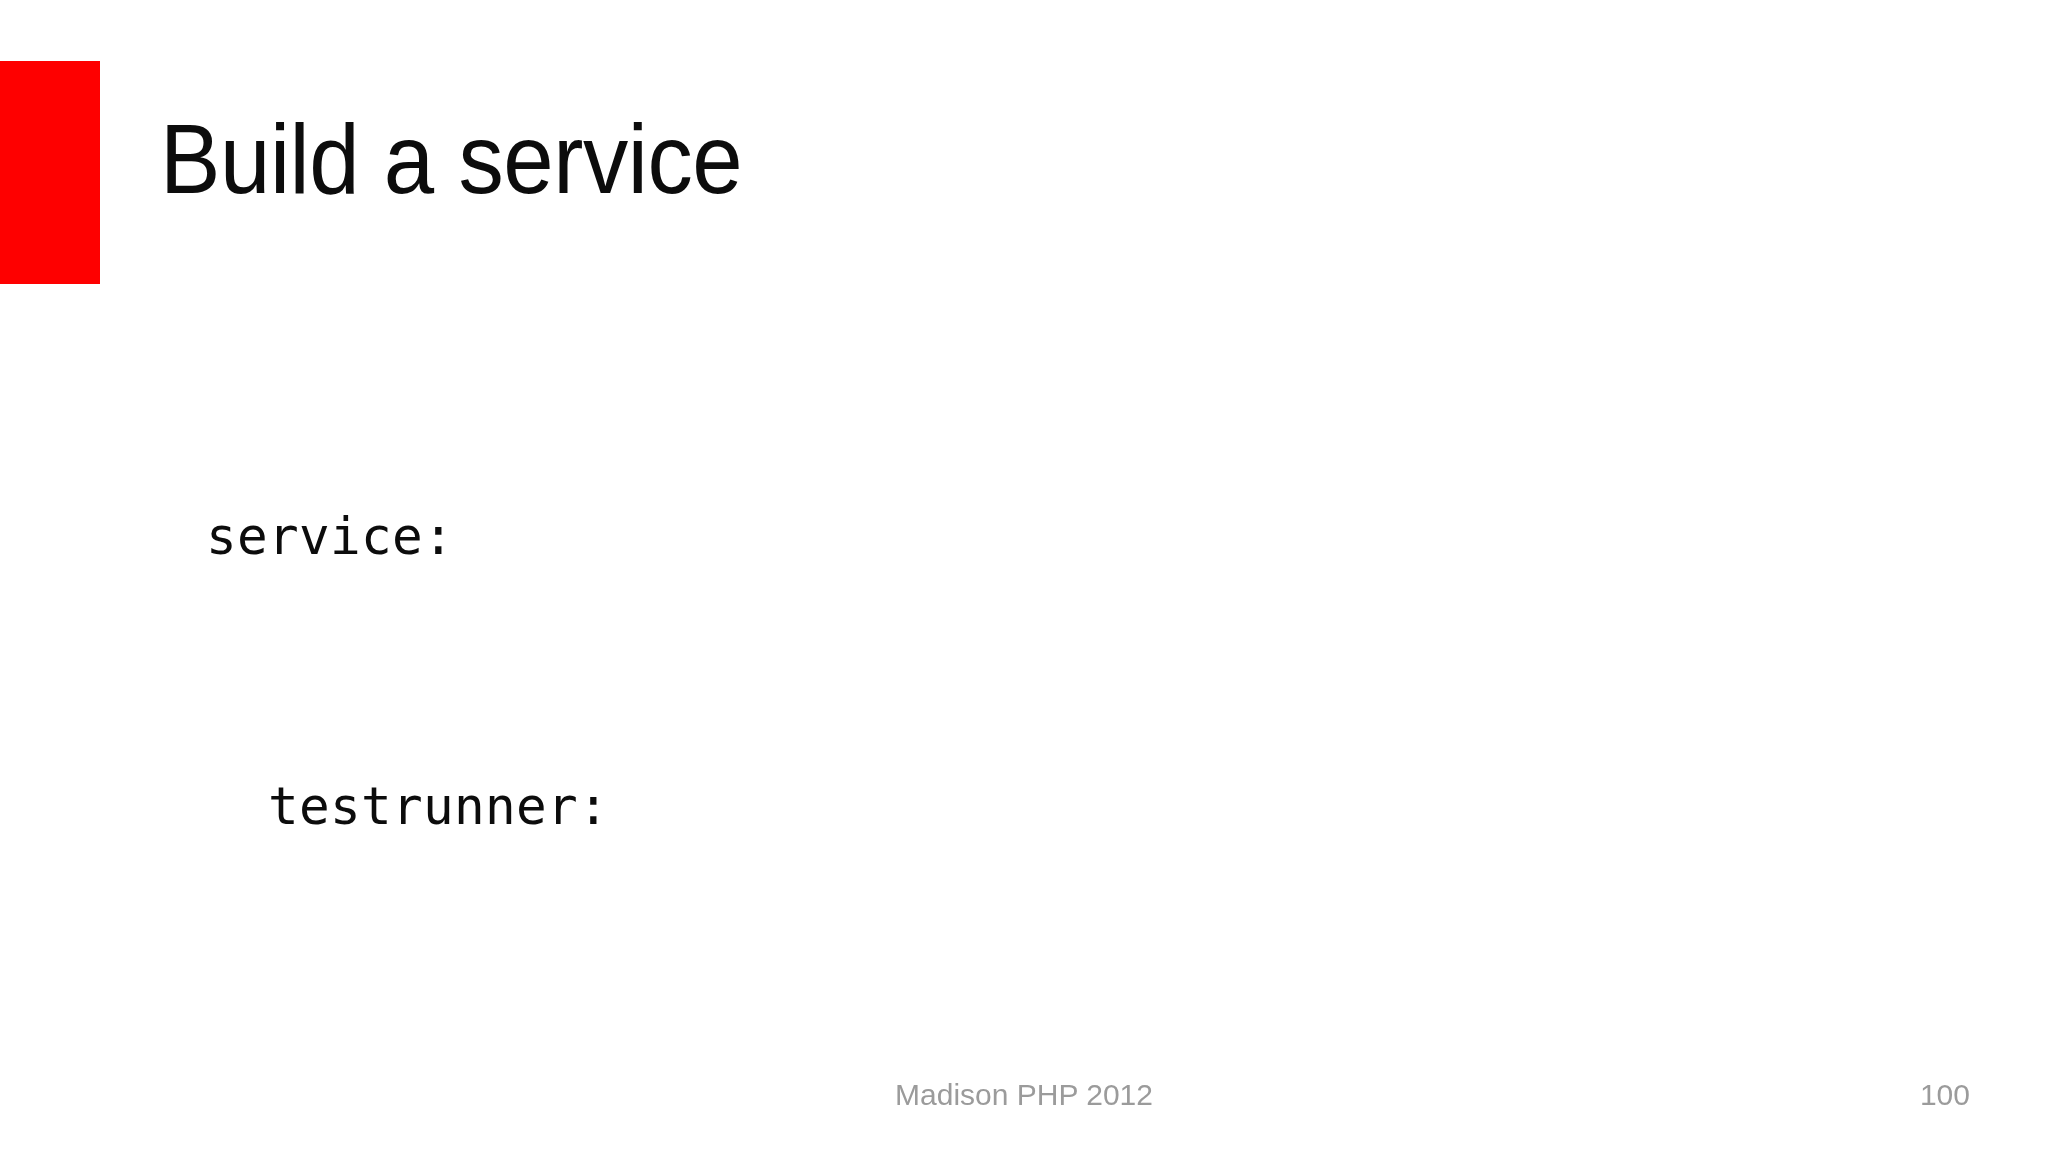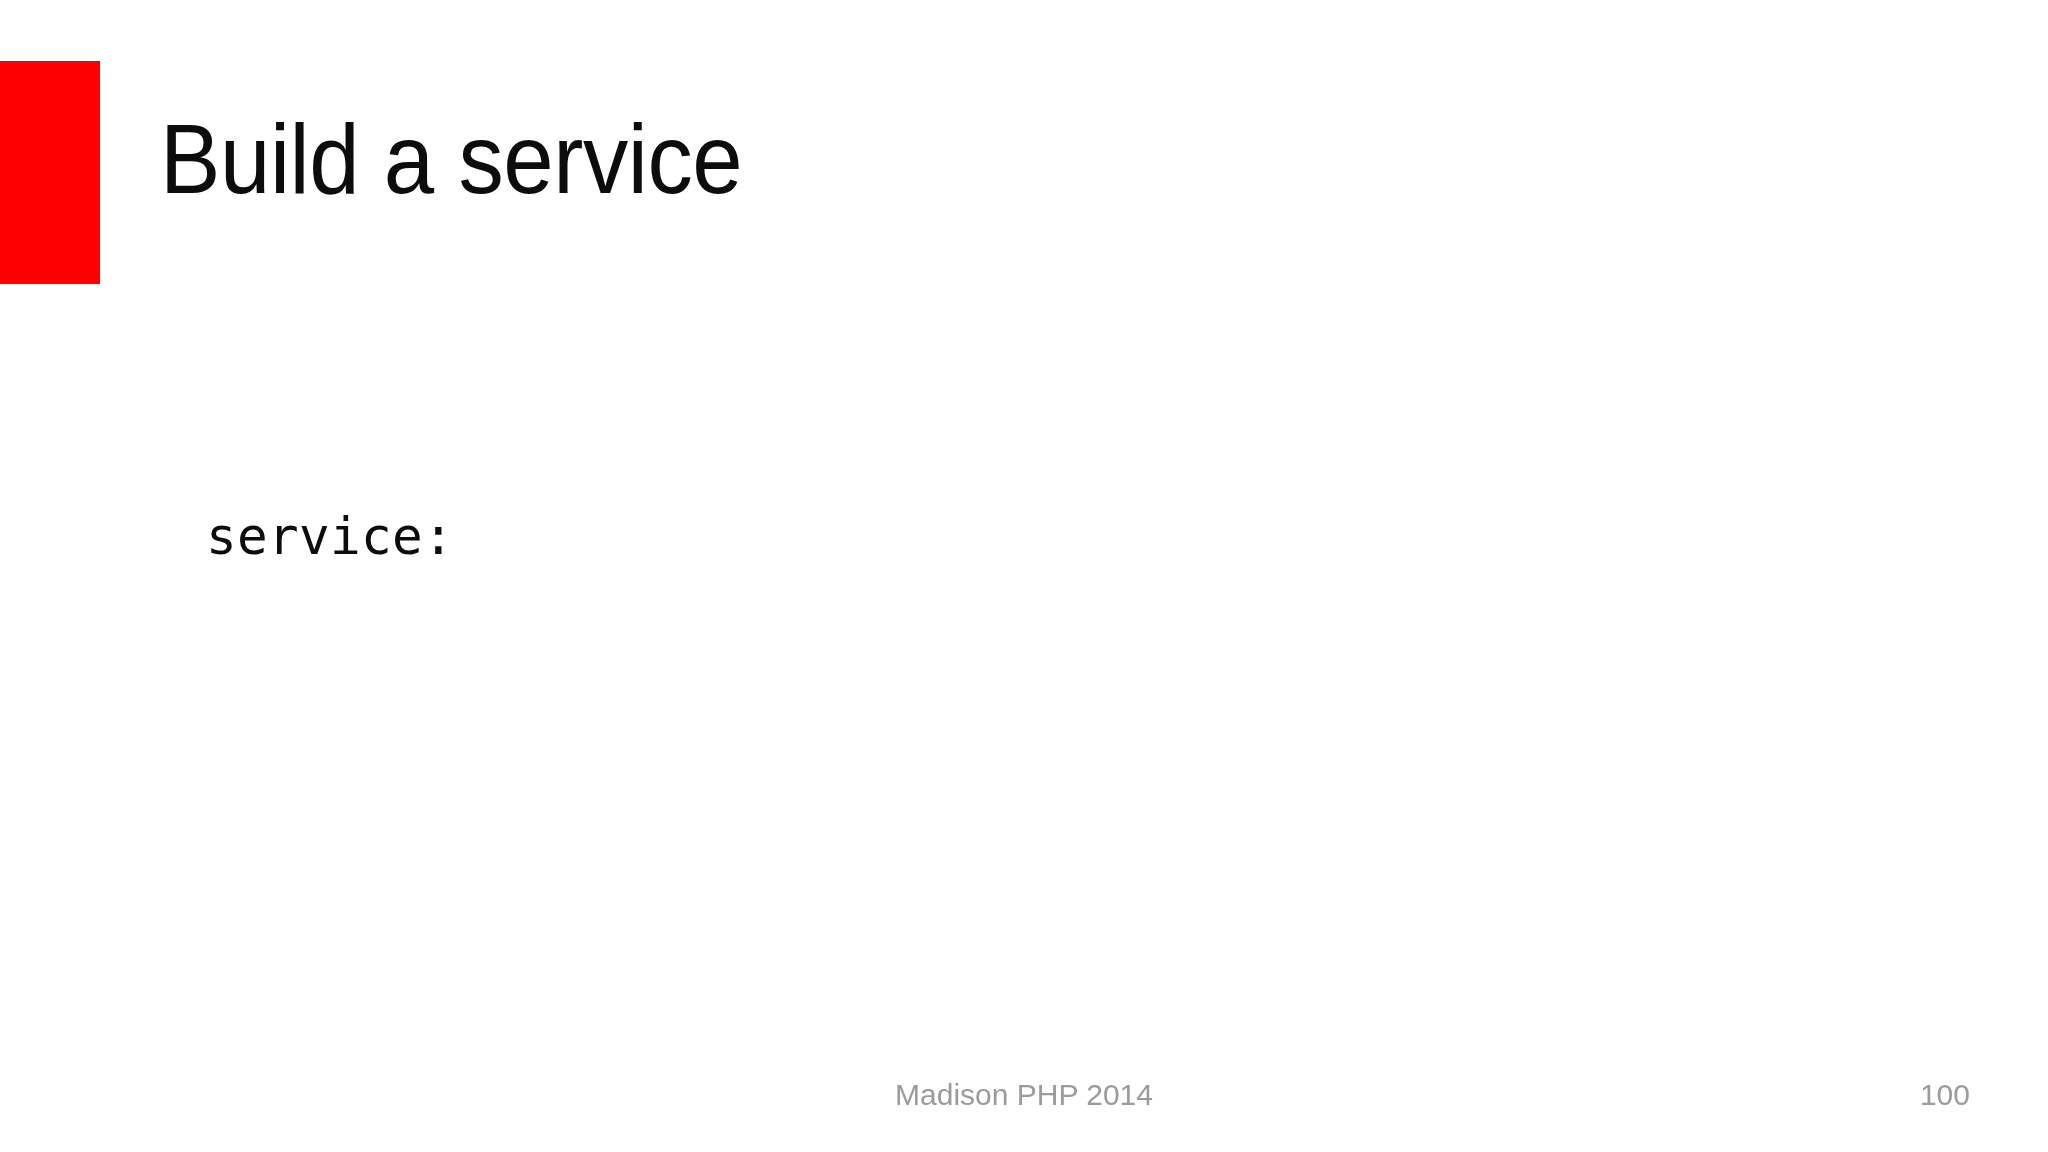--- a/index.html
+++ b/index.html
@@ -91,23 +91,24 @@
 <body>
 
 <div id="slide">
 
   <div id="accent-bar"></div>
 
   <div id="slide-title">Build a service</div>
 
   <div id="code-block">
     <span class="code-line">service:</span>
+    <span class="code-line">  testrunner:</span>
     
     
     
     
   </div>
 
-  <div id="footer-text">Madison PHP 2014</div>
+  <div id="footer-text">Madison PHP 2012</div>
 
   <div id="page-number">100</div>
 
 </div>
 
 </body></html>

